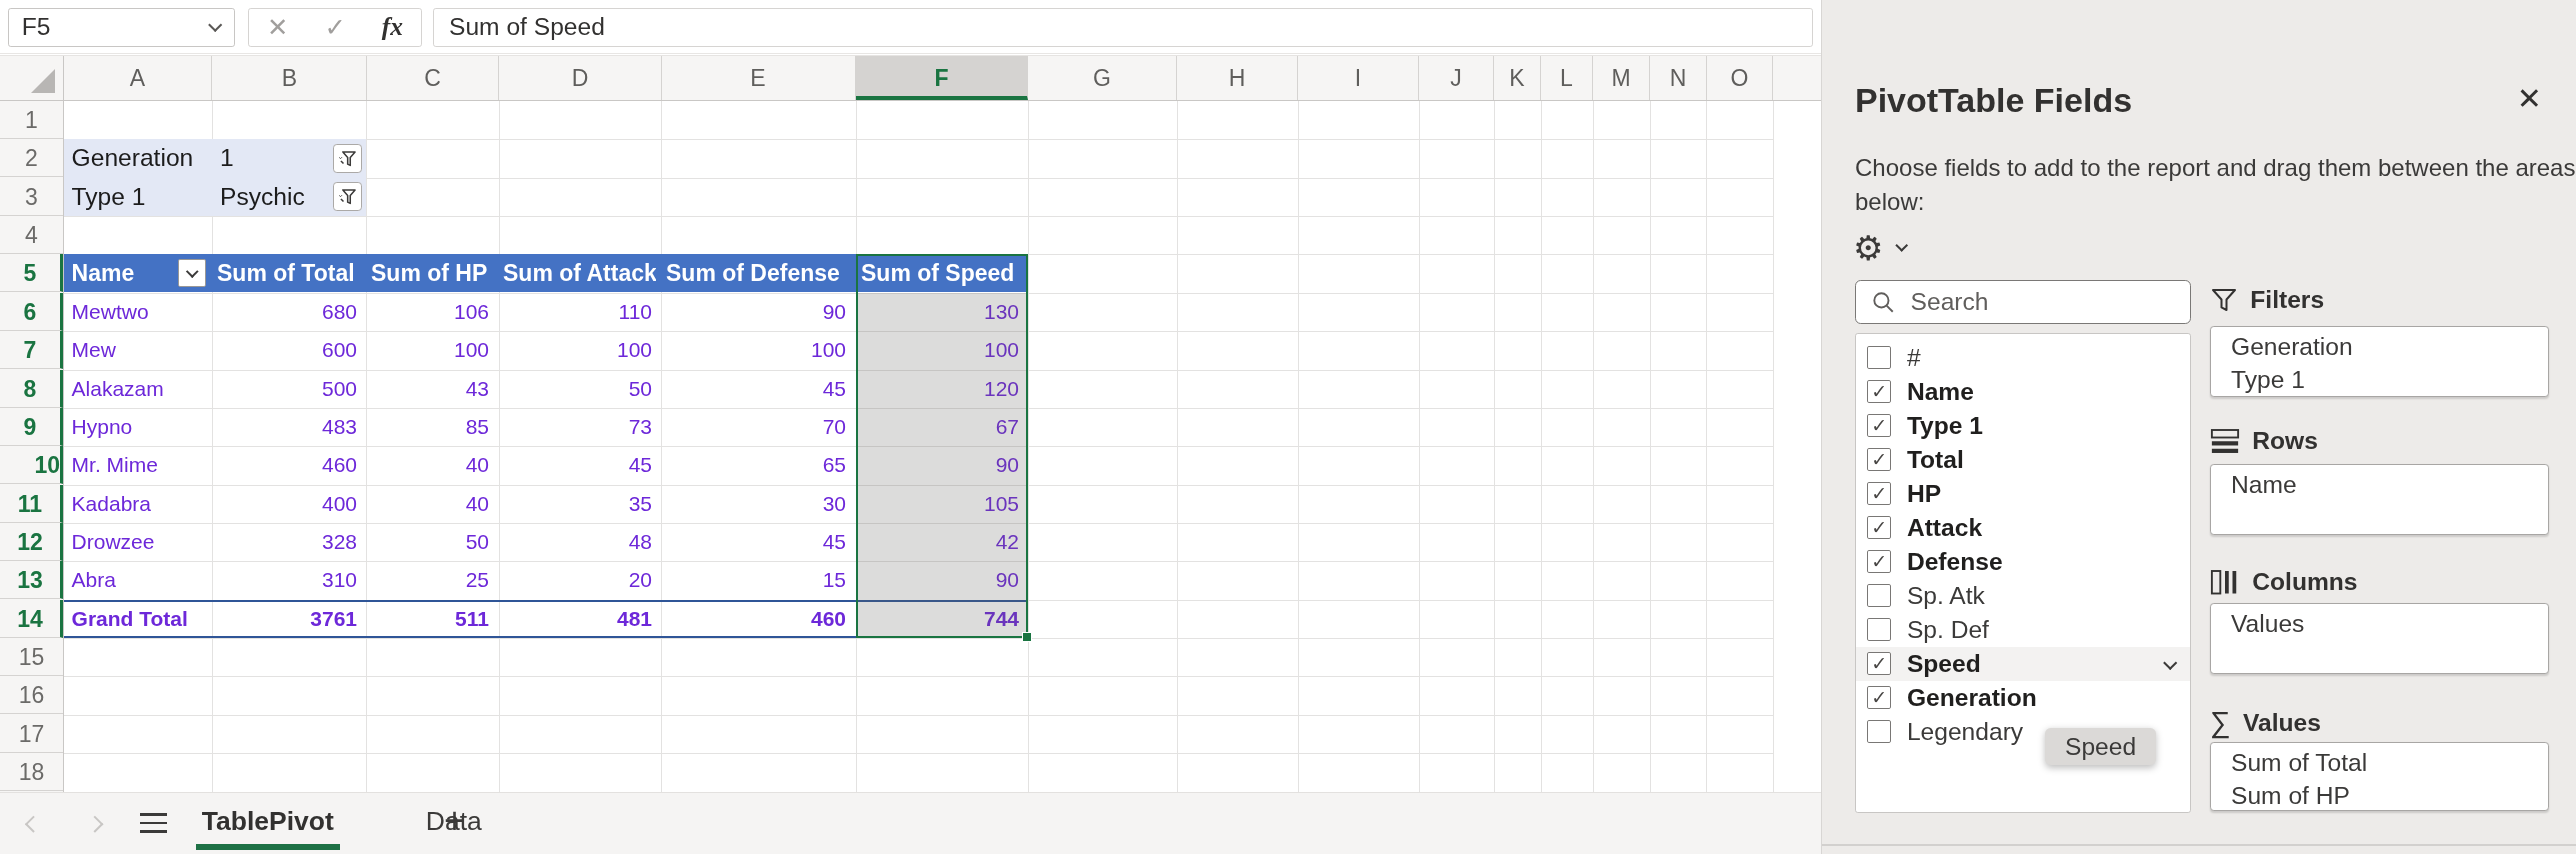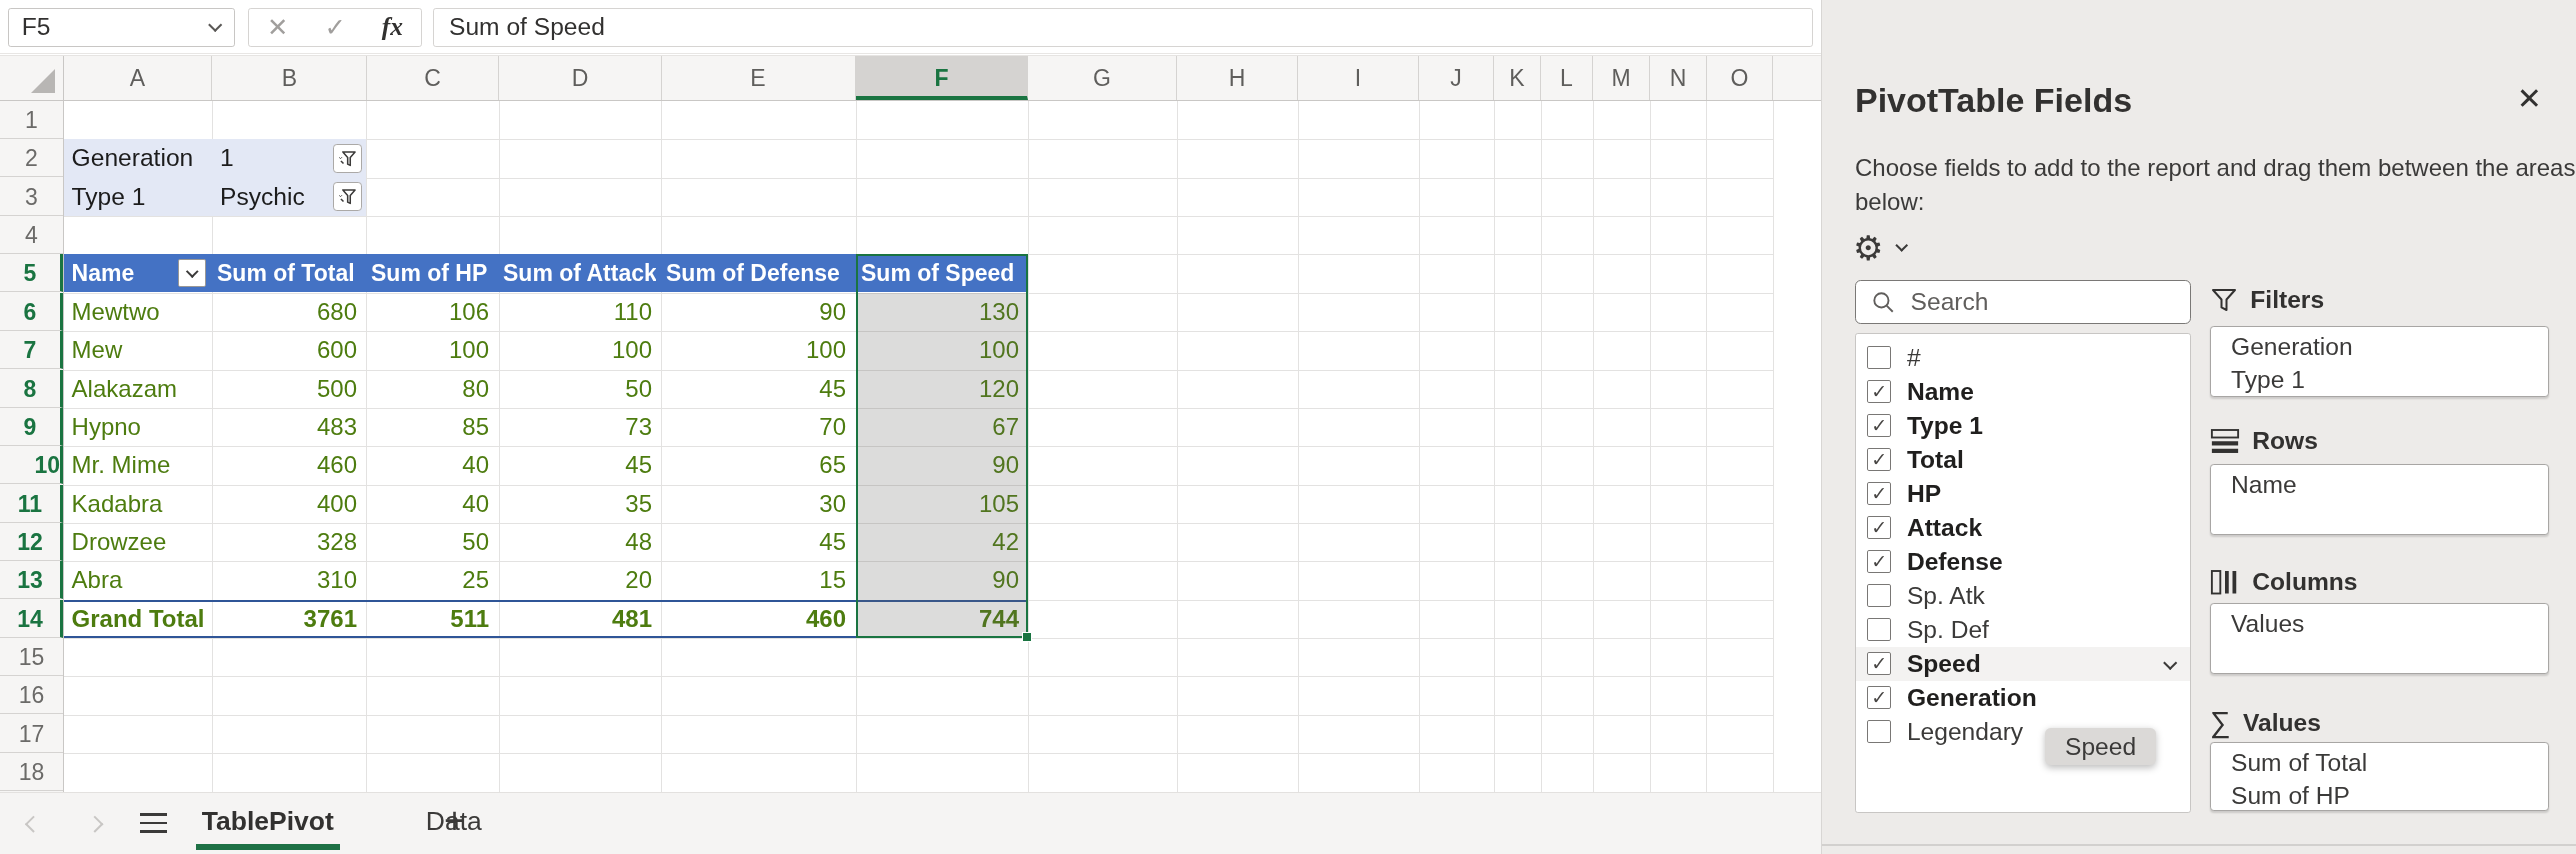--- a/index.html
+++ b/index.html
@@ -51,21 +51,21 @@
   .hline{position:absolute;left:0;width:1709px;height:0.9px;background:var(--gridline);}
 
   .filterbg{position:absolute;background:var(--lavender);}
   .fcell{position:absolute;font-size:24.6px;color:#1C1C1C;white-space:nowrap;}
   .fbtn{position:absolute;width:29px;height:29px;background:#fff;border:1.4px solid #ABA9A7;border-radius:3.8px;display:flex;align-items:center;justify-content:center;}
 
   .pheadbg{position:absolute;background:var(--blue);}
   .phcell{position:absolute;color:#fff;font-size:23px;font-weight:600;white-space:nowrap;overflow:hidden;line-height:38px;}
   .namedrop{position:absolute;width:28px;height:28px;background:#fff;border:1.4px solid #9A9896;border-radius:1.9px;display:flex;align-items:center;justify-content:center;}
   .namedrop .cdown{width:8.5px;height:8.5px;border-color:#3B3A39;margin-top:-2.8px;}
-  .pcell{position:absolute;font-size:24px;color:#4d7c0f;line-height:38px;white-space:nowrap;}
+  .pcell{position:absolute;font-size:21px;color:#6d28d9;line-height:38px;white-space:nowrap;}
   .pcell.num{text-align:right;}
   .pcell.bold{font-weight:700;}
   .ffill{position:absolute;background:var(--selfill);}
   .gtborder{position:absolute;border-top:2.4px solid var(--totalblue);border-bottom:2.4px solid var(--totalblue);pointer-events:none;}
   .selrect{position:absolute;border:2.8px solid var(--green);pointer-events:none;z-index:5;}
   .selhandle{position:absolute;width:10.4px;height:10.4px;background:var(--green);border:1.9px solid #fff;z-index:6;}
 
   
   .tabbar{position:absolute;left:0;top:792px;width:1821px;height:62px;background:#F5F4F3;border-top:0.9px solid #E3E1DF;}
   .navchev{position:absolute;top:24.6px;width:12.3px;height:12.3px;border-right:2.4px solid #C8C6C4;border-bottom:2.4px solid #C8C6C4;}
@@ -239,21 +239,21 @@
           <div class="pcell num" style="left: 597px; top: 192px; width: 185px; height: 38px;">90</div>
           <div class="pcell num" style="left: 792px; top: 192px; width: 163px; height: 38px;">130</div>
           <div class="pcell" style="left: 7.6px; top: 230px; width: 141px; height: 38px;">Mew</div>
           <div class="pcell num" style="left: 148px; top: 230px; width: 145px; height: 38px;">600</div>
           <div class="pcell num" style="left: 302px; top: 230px; width: 123px; height: 38px;">100</div>
           <div class="pcell num" style="left: 435px; top: 230px; width: 153px; height: 38px;">100</div>
           <div class="pcell num" style="left: 597px; top: 230px; width: 185px; height: 38px;">100</div>
           <div class="pcell num" style="left: 792px; top: 230px; width: 163px; height: 38px;">100</div>
           <div class="pcell" style="left: 7.6px; top: 269px; width: 141px; height: 38px;">Alakazam</div>
           <div class="pcell num" style="left: 148px; top: 269px; width: 145px; height: 38px;">500</div>
-          <div class="pcell num" style="left: 302px; top: 269px; width: 123px; height: 38px;">80</div>
+          <div class="pcell num" style="left: 302px; top: 269px; width: 123px; height: 38px;">43</div>
           <div class="pcell num" style="left: 435px; top: 269px; width: 153px; height: 38px;">50</div>
           <div class="pcell num" style="left: 597px; top: 269px; width: 185px; height: 38px;">45</div>
           <div class="pcell num" style="left: 792px; top: 269px; width: 163px; height: 38px;">120</div>
           <div class="pcell" style="left: 7.6px; top: 307px; width: 141px; height: 38px;">Hypno</div>
           <div class="pcell num" style="left: 148px; top: 307px; width: 145px; height: 38px;">483</div>
           <div class="pcell num" style="left: 302px; top: 307px; width: 123px; height: 38px;">85</div>
           <div class="pcell num" style="left: 435px; top: 307px; width: 153px; height: 38px;">73</div>
           <div class="pcell num" style="left: 597px; top: 307px; width: 185px; height: 38px;">70</div>
           <div class="pcell num" style="left: 792px; top: 307px; width: 163px; height: 38px;">67</div>
           <div class="pcell" style="left: 7.6px; top: 345px; width: 141px; height: 38px;">Mr. Mime</div>

